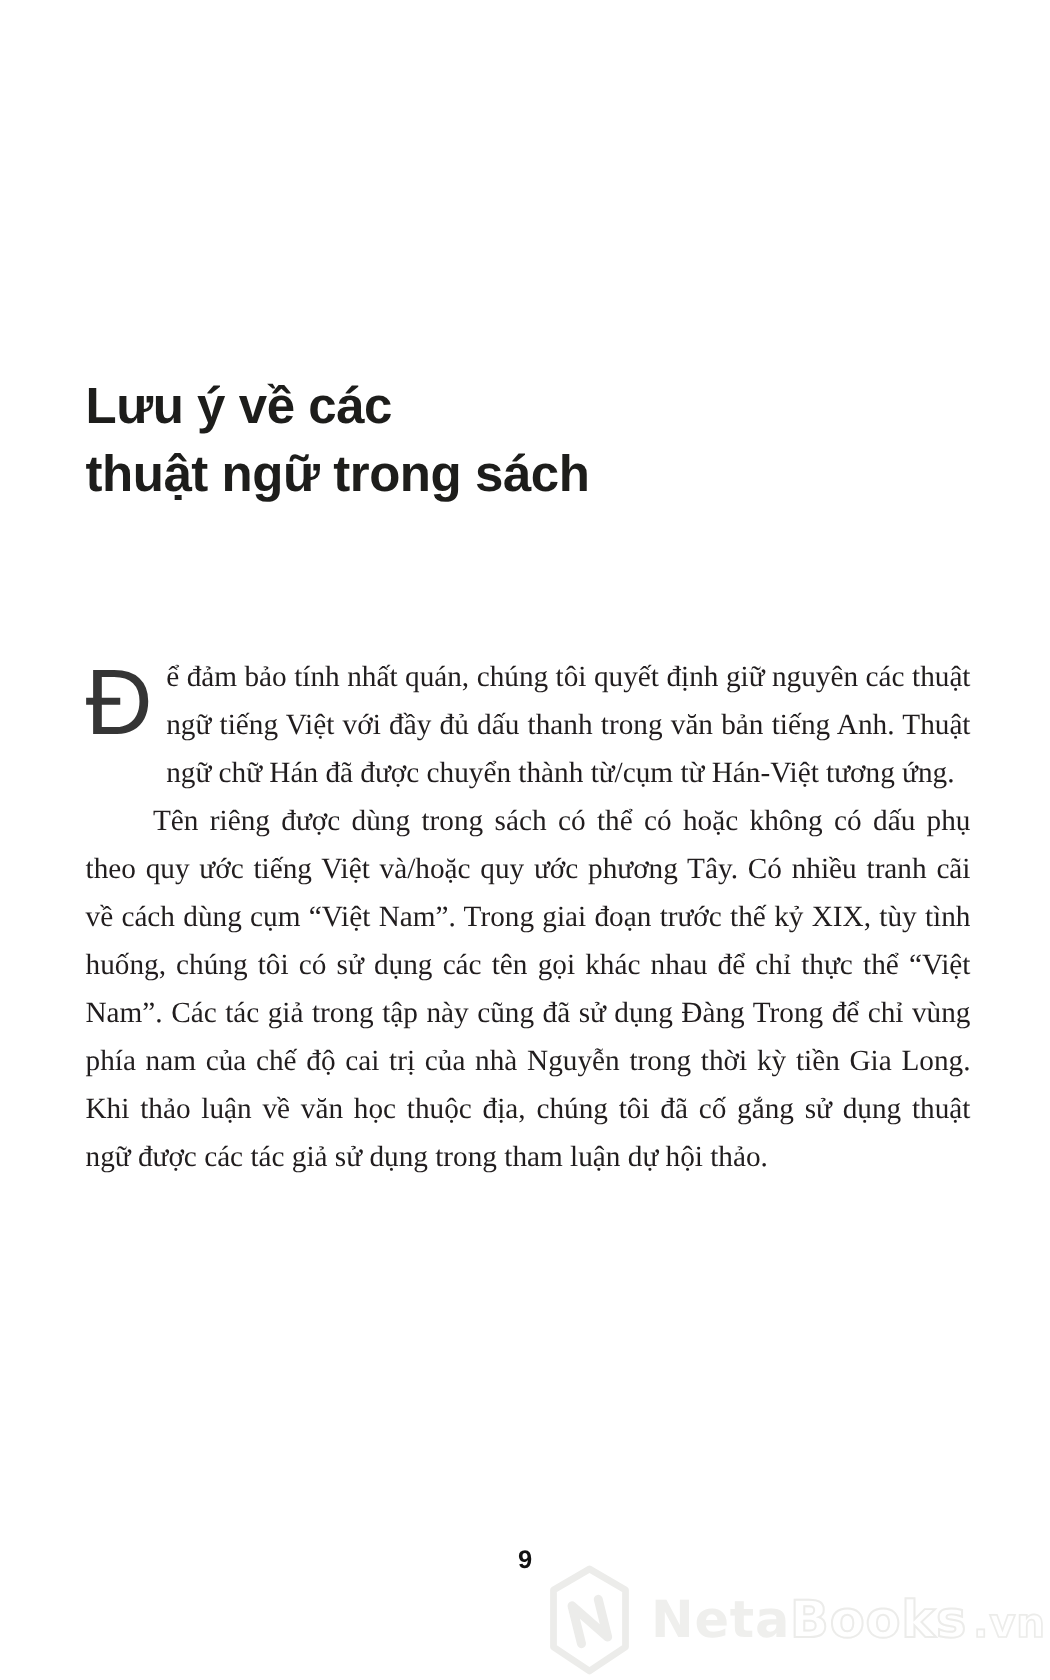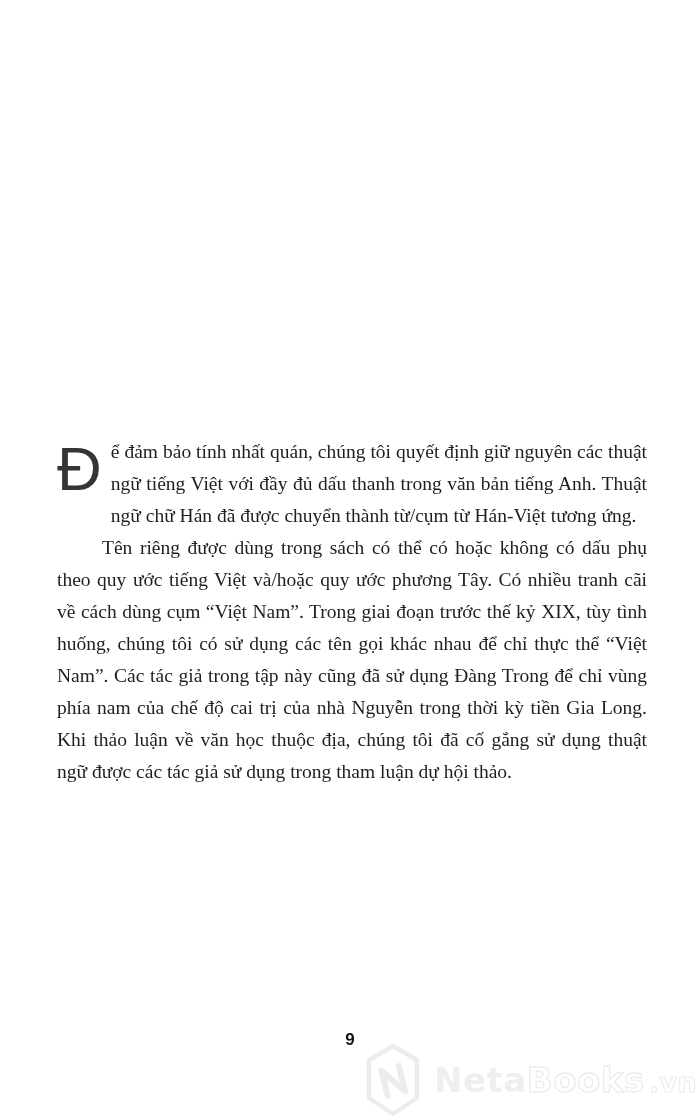--- a/index.html
+++ b/index.html
@@ -106,20 +106,24 @@
     color: #ffffff;
     -webkit-text-stroke: 1.1px #ececea;
     text-shadow: 0 0 1px #f1f1ef;
   }
 </style>
 </head>
 <body>
 
 <div class="page">
 
+  <h1 class="chapter-title">
+    <div>Lưu ý về các</div>
+    <div>thuật ngữ trong sách</div>
+  </h1>
 
   <div class="body-text">
     <p><span class="dropcap">Đ</span><span>ể đảm bảo tính nhất quán, chúng tôi quyết định giữ nguyên các thuật ngữ tiếng Việt với đầy đủ dấu thanh trong văn bản tiếng Anh. Thuật ngữ chữ Hán đã được chuyển thành từ/cụm từ Hán-Việt tương ứng.</span></p>
     <p class="paragraph-indent">Tên riêng được dùng trong sách có thể có hoặc không có dấu phụ theo quy ước tiếng Việt và/hoặc quy ước phương Tây. Có nhiều tranh cãi về cách dùng cụm “Việt Nam”. Trong giai đoạn trước thế kỷ XIX, tùy tình huống, chúng tôi có sử dụng các tên gọi khác nhau để chỉ thực thể “Việt Nam”. Các tác giả trong tập này cũng đã sử dụng Đàng Trong để chỉ vùng phía nam của chế độ cai trị của nhà Nguyễn trong thời kỳ tiền Gia Long. Khi thảo luận về văn học thuộc địa, chúng tôi đã cố gắng sử dụng thuật ngữ được các tác giả sử dụng trong tham luận dự hội thảo.</p>
   </div>
 
   <div class="page-number">9</div>
 
   <div class="watermark">
     <svg class="watermark-logo" width="58" height="76" viewBox="0 0 58 76" fill="none" xmlns="http://www.w3.org/2000/svg">

